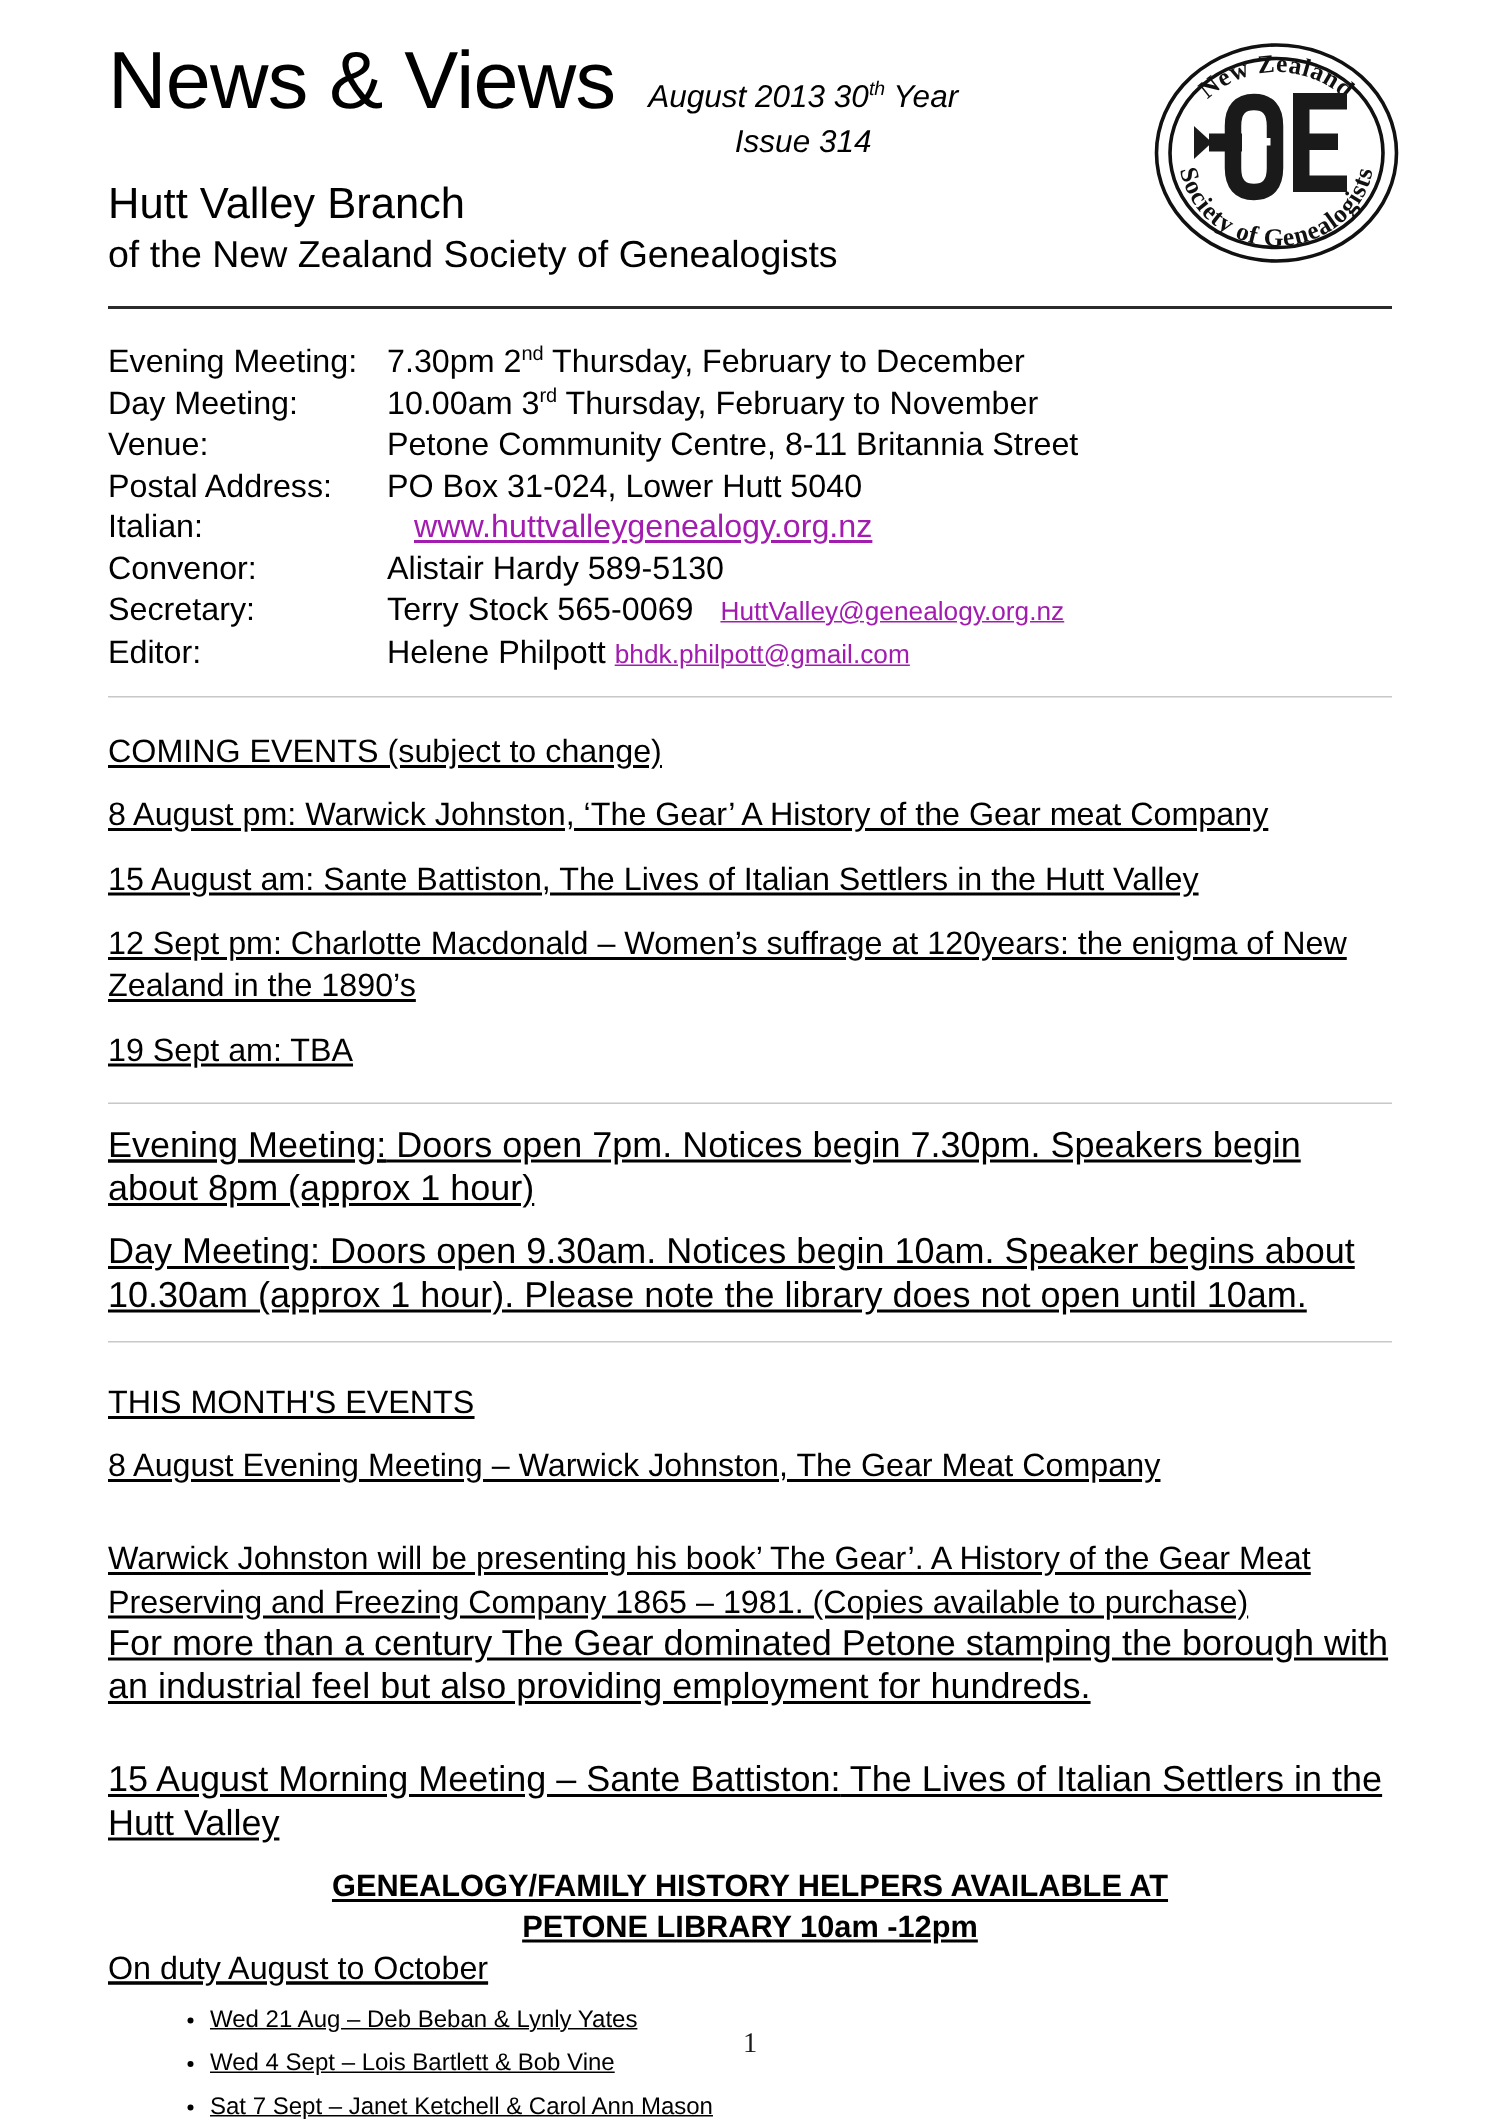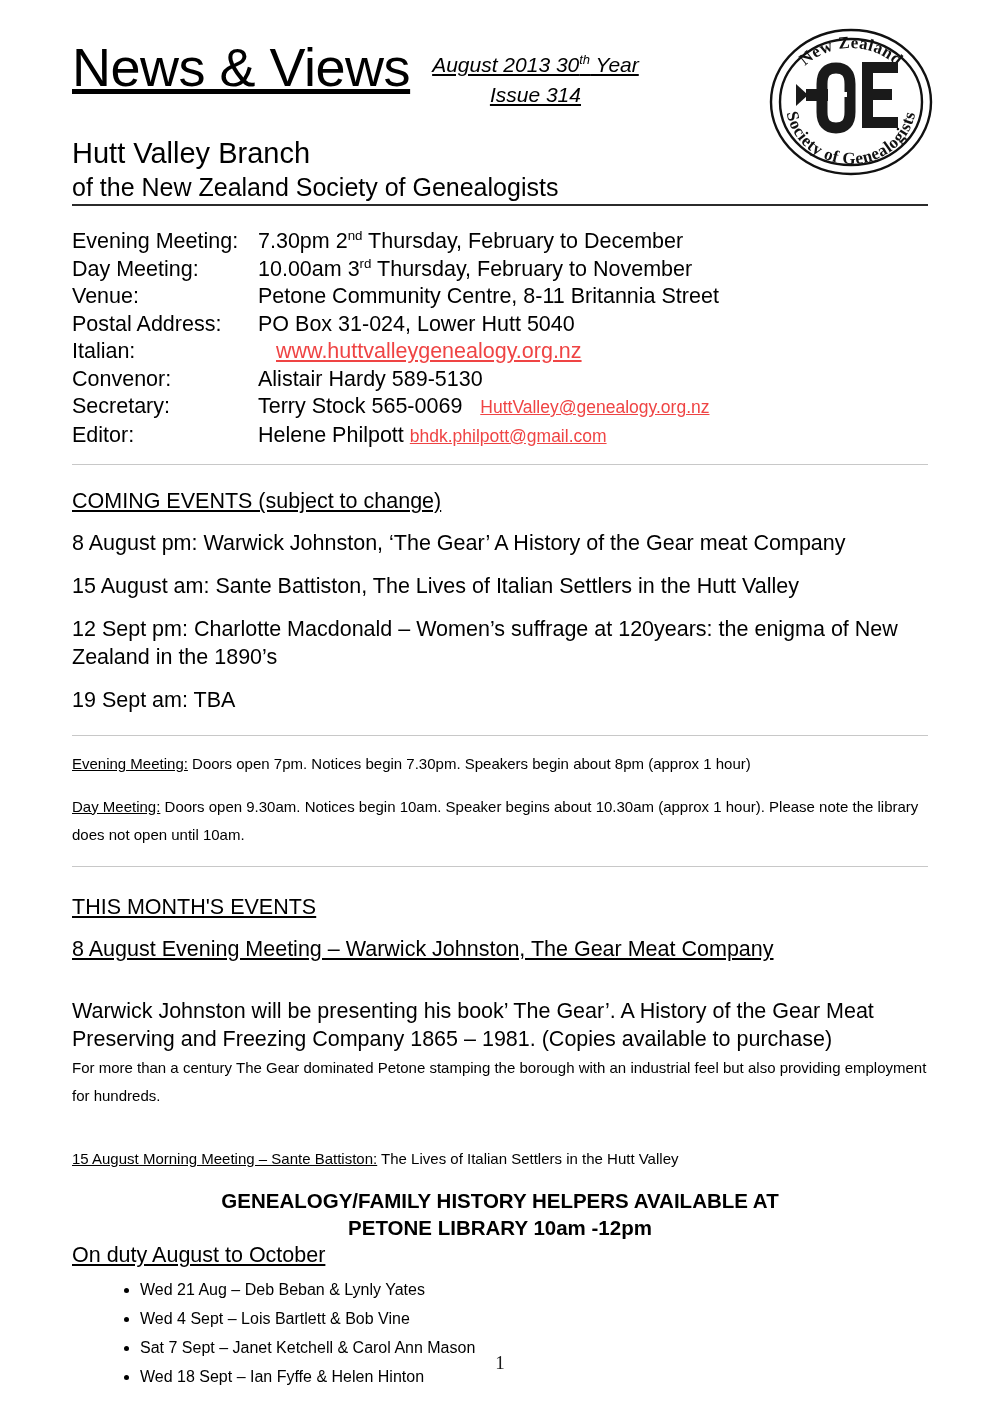--- a/index.html
+++ b/index.html
@@ -24,22 +24,21 @@
   }
 
   
   .masthead {
     position: relative;
     padding-top: 24px;
     height: 180px;
   }
   .title-row {
     display: flex;
-    align-items: center;
-    text-decoration: underline;
+    align-items: flex-start;
   }
   .masthead-title {
     font-size: 54px;
     line-height: 60px;
     font-weight: 400;
     letter-spacing: -0.5px;
     white-space: nowrap;
   }
   .issue-block {
     margin-left: 22px;
@@ -51,21 +50,21 @@
     white-space: nowrap;
   }
   .issue-block sup {
     font-size: 0.62em;
     vertical-align: super;
     line-height: 0;
   }
   .branch-line-1 {
     font-size: 29px;
     line-height: 36px;
-    margin-top: 25px;
+    margin-top: 8px;
   }
   .branch-line-2 {
     font-size: 25px;
     line-height: 32px;
   }
 
   
   .logo {
     position: absolute;
     top: 18px;
@@ -101,47 +100,47 @@
     vertical-align: baseline;
     white-space: nowrap;
   }
   .info-label { width: 186px; }
   .info-table sup {
     font-size: 0.62em;
     vertical-align: super;
     line-height: 0;
   }
   a.link {
-    color: #ef4444;
+    color: #a21caf;
     text-decoration: underline;
   }
   .email-small {
     font-size: 17.5px;
     text-align: right;
   }
   .pad-left { padding-left: 18px !important; }
 
   
-  .section { margin: 0; }
+  .section { margin: 0; text-decoration: underline; }
   .sec-pad-top { padding-top: 22px; }
   .u { text-decoration: underline; }
 
   .head-underline {
     font-size: 21.5px;
     line-height: 28px;
     text-decoration: underline;
     margin-bottom: 14px;
   }
   .event-line {
     font-size: 21.5px;
     line-height: 28px;
     margin-bottom: 15px;
   }
   .para {
-    font-size: 15px;
+    font-size: 24px;
     line-height: 28.5px;
     margin-bottom: 14px;
   }
   .para-tight {
     font-size: 21.5px;
     line-height: 28.5px;
     margin-bottom: 0;
   }
 
   .center-bold {

